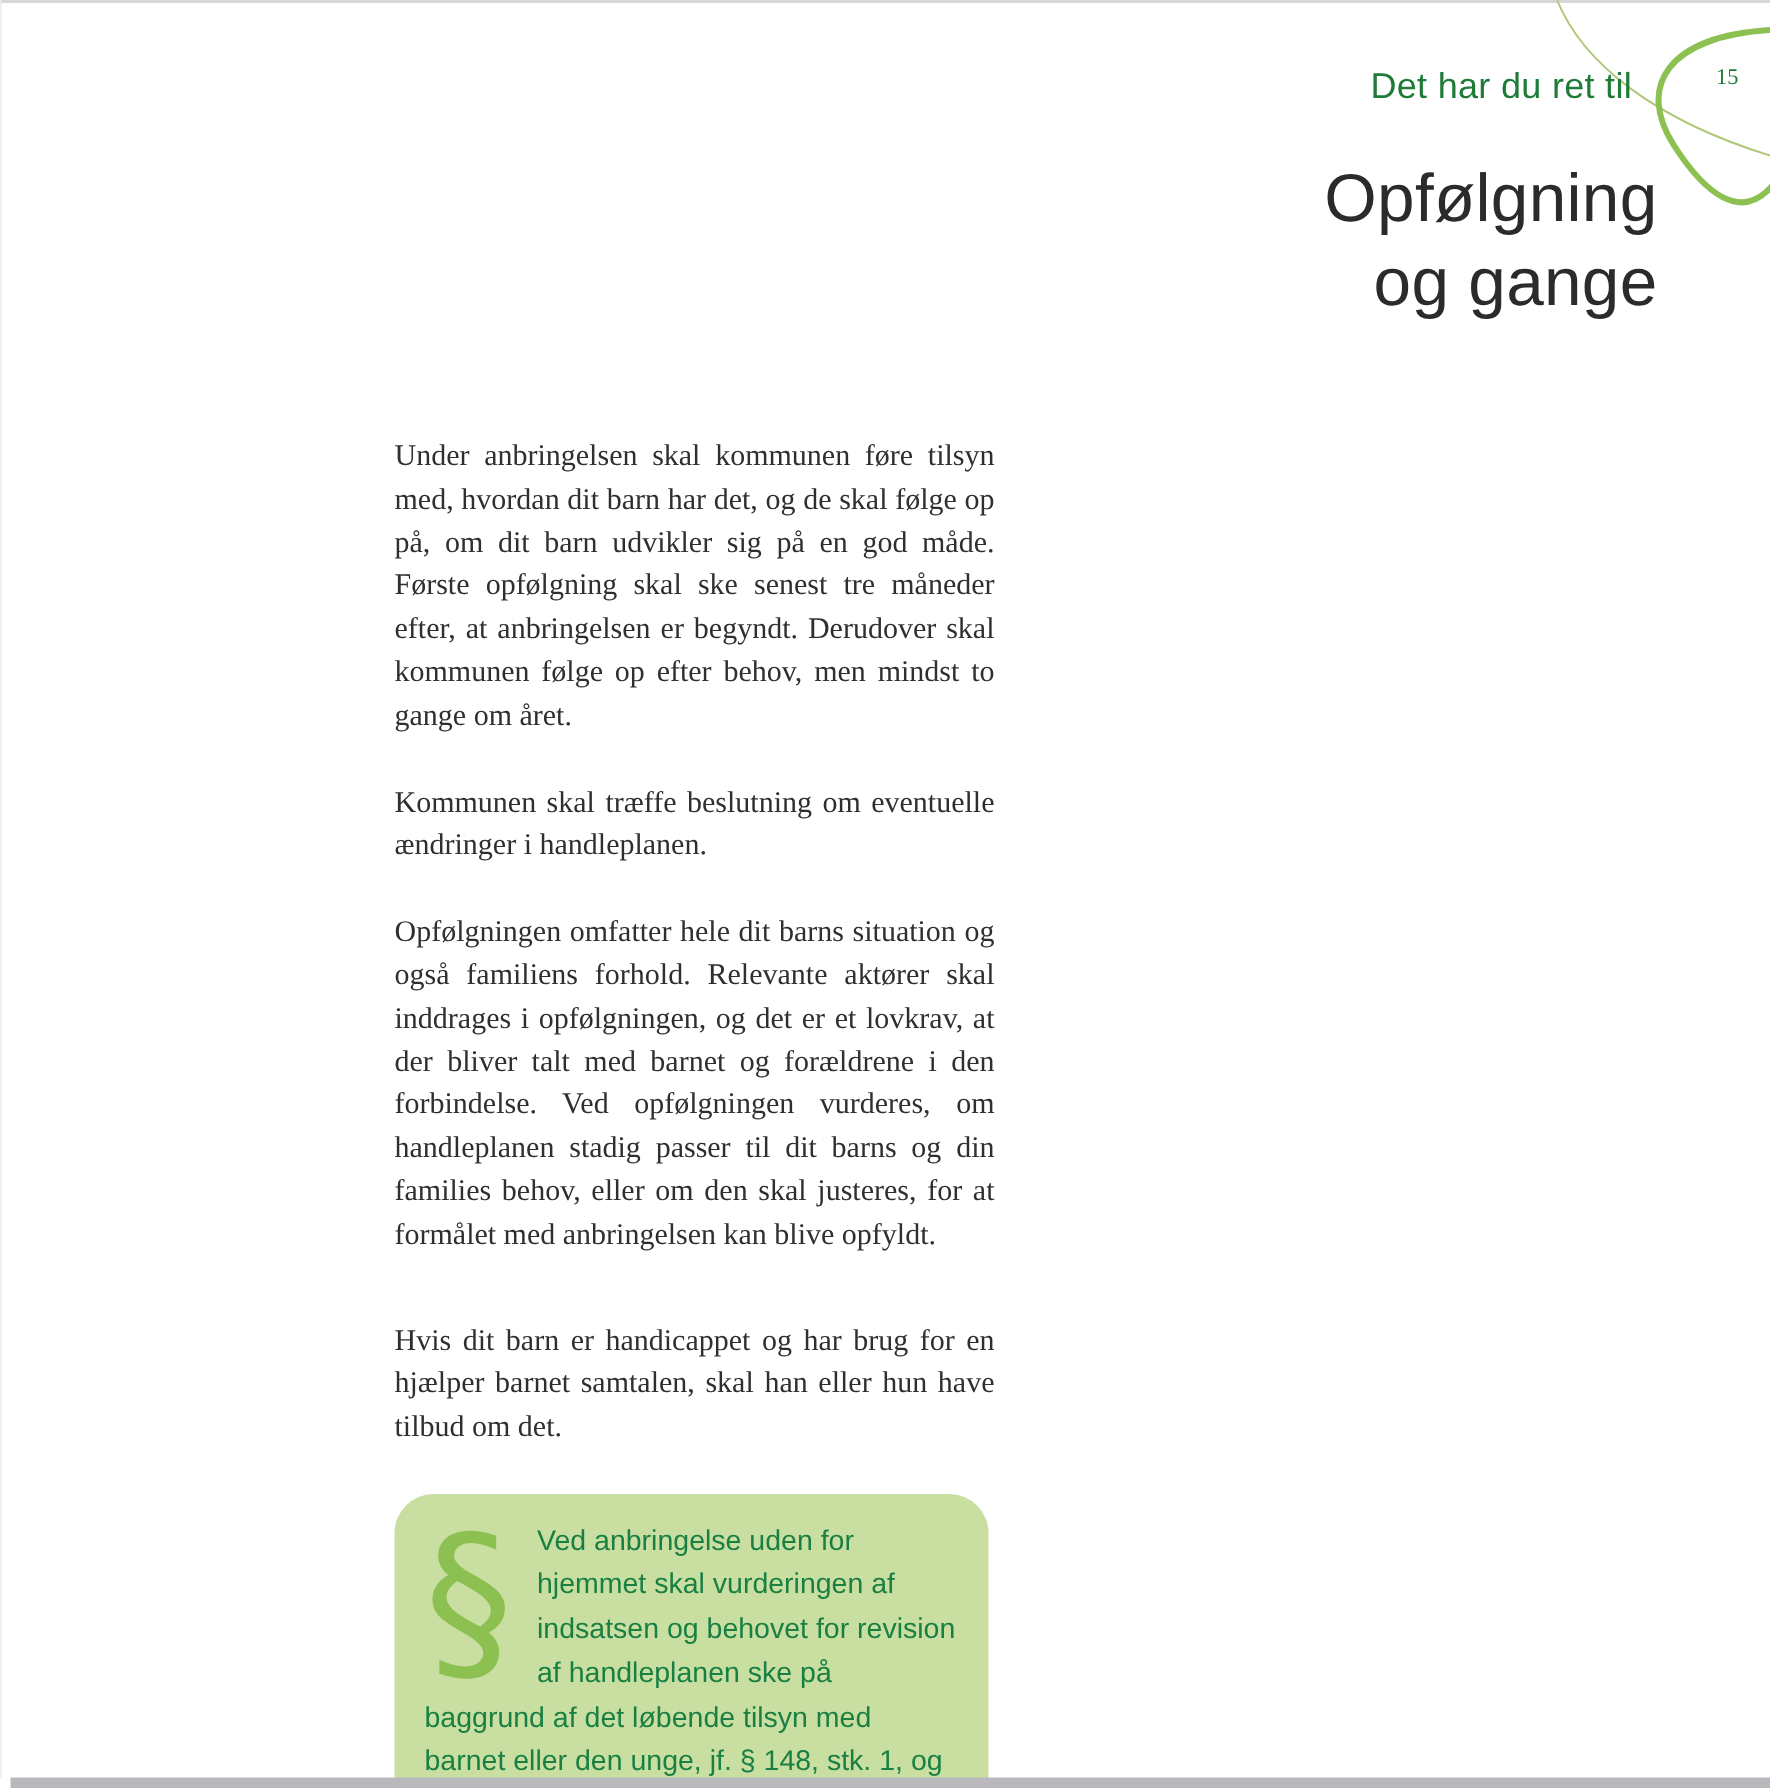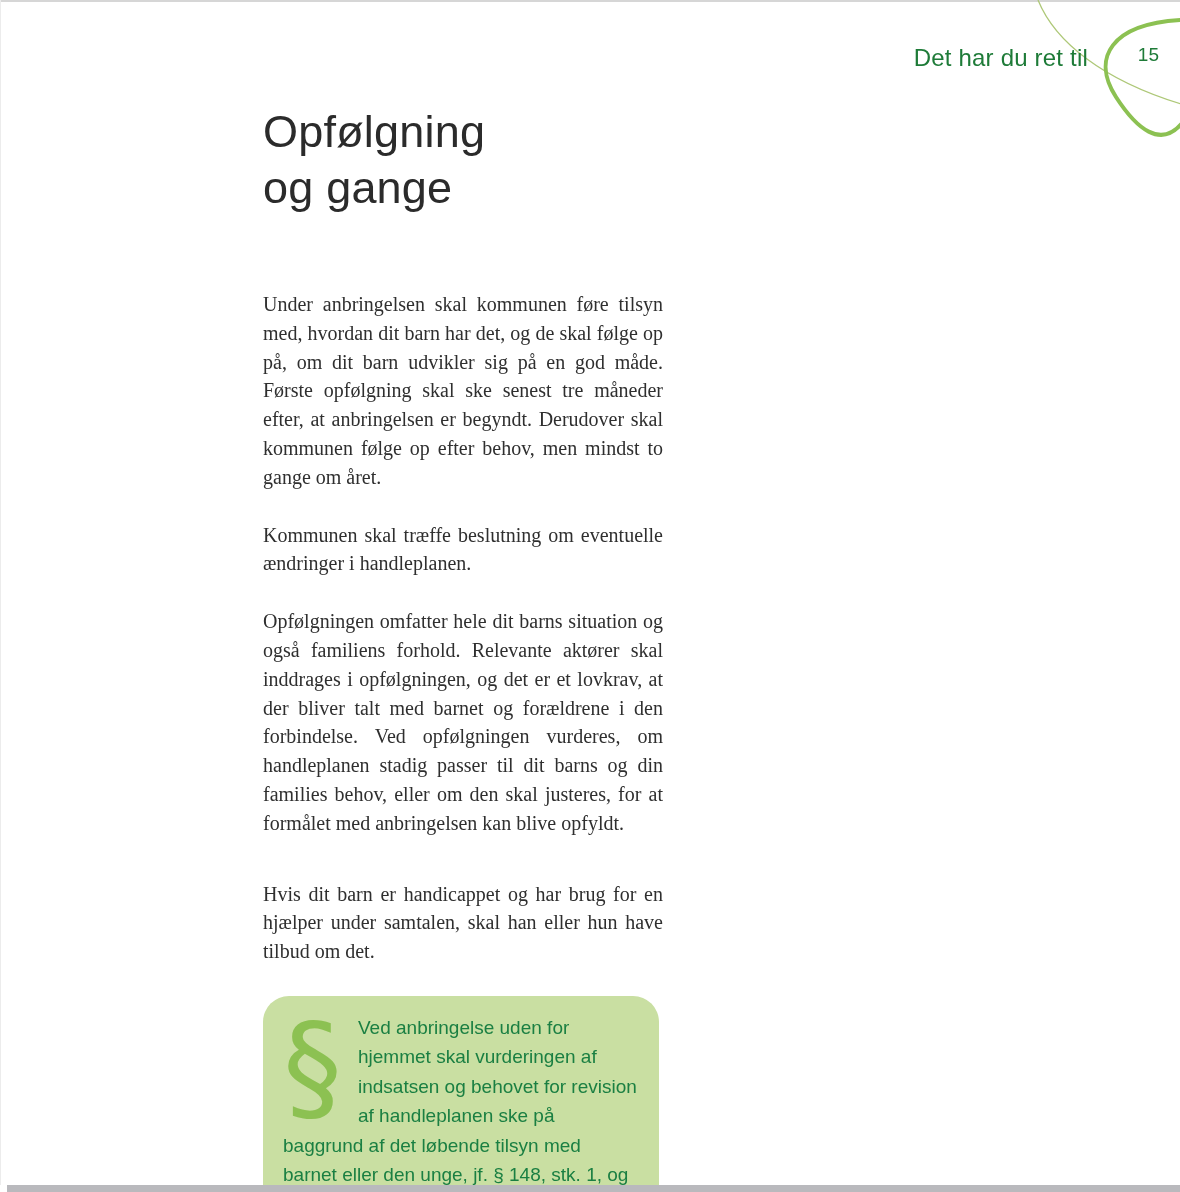--- a/index.html
+++ b/index.html
@@ -40,31 +40,33 @@
     overflow:visible;
   }
   .running-head{
     position:absolute;top:44px;right:92px;
     color:var(--header-green);
     font-size:24px;letter-spacing:.2px;
   }
   .page-number{
     position:absolute;top:44px;right:21px;
     color:var(--header-green);
-    font-size:19px;
+    font-size:15px;
+    font-family:Liberation Serif, serif;
   }
   .content{
     position:absolute;left:263px;top:0;width:842px;
   }
   .page-title{
     margin-top:104px;
     font-size:45px;line-height:56px;
     color:var(--title-color);
     letter-spacing:.2px;
     font-weight:500;
+    text-align:right;
   }
   .columns{
     display:flex;gap:42px;margin-top:74px;flex-direction:column;
   }
   .col{width:400px;}
   .col p{
     margin:0 0 29px 0;
     font-family:"Liberation Serif","DejaVu Serif",serif;
     font-size:20px;line-height:28.8px;
     color:var(--body-color);
@@ -126,21 +128,21 @@
   </h1>
 
   <div class="columns">
     <div class="col">
       <p>Under anbringelsen skal kommunen føre tilsyn med, hvordan dit barn har det, og de skal følge op på, om dit barn udvikler sig på en god måde. Første opfølgning skal ske senest tre måneder efter, at anbringelsen er begyndt. Derudover skal kommunen følge op efter behov, men mindst to gange om året.</p>
       <p>Kommunen skal træffe beslutning om eventuelle ændringer i handleplanen.</p>
       <p>Opfølgningen omfatter hele dit barns situation og også familiens forhold. Relevante aktører skal inddrages i opfølgningen, og det er et lovkrav, at der bliver talt med barnet og forældrene i den forbindelse. Ved opfølgningen vurderes, om handleplanen stadig passer til dit barns og din families behov, eller om den skal justeres, for at formålet med anbringelsen kan blive opfyldt.</p>
     </div>
 
     <div class="col">
-      <p>Hvis dit barn er handicappet og har brug for en hjælper under samtalen, skal han eller hun have tilbud om det.</p>
+      <p>Hvis dit barn er handicappet og har brug for en hjælper barnet samtalen, skal han eller hun have tilbud om det.</p>
 
       <div class="law-box">
         <div class="law-text">
           <span class="section-symbol">§</span><span>Ved anbringelse uden for hjemmet skal vurderingen af indsatsen og behovet for revision af handleplanen ske på baggrund af det løbende tilsyn med barnet eller den unge, jf. § 148, stk. 1, og efter kontakt med forældremyndighedsindehaveren. Tilsynet efter § 148, stk. 1, skal omfatte mindst to årlige tilsynsbesøg på anbringelsesstedet, hvor kommunen taler med barnet eller den unge. Samtalen skal så vidt muligt finde sted uden andre personer fra anbringelsesstedets tilstedeværelse. Vurderingen skal omfatte en stillingtagen til, hvorvidt andre forhold end de hidtil beskrevne, jf. § 140, er relevante, og i så fald skal disse indgå i en revideret handleplan.</span>
         </div>
         <div class="law-attribution">Servicelovens § 70, stk. 2</div>
       </div>
     </div>
   </div>
 </div>

